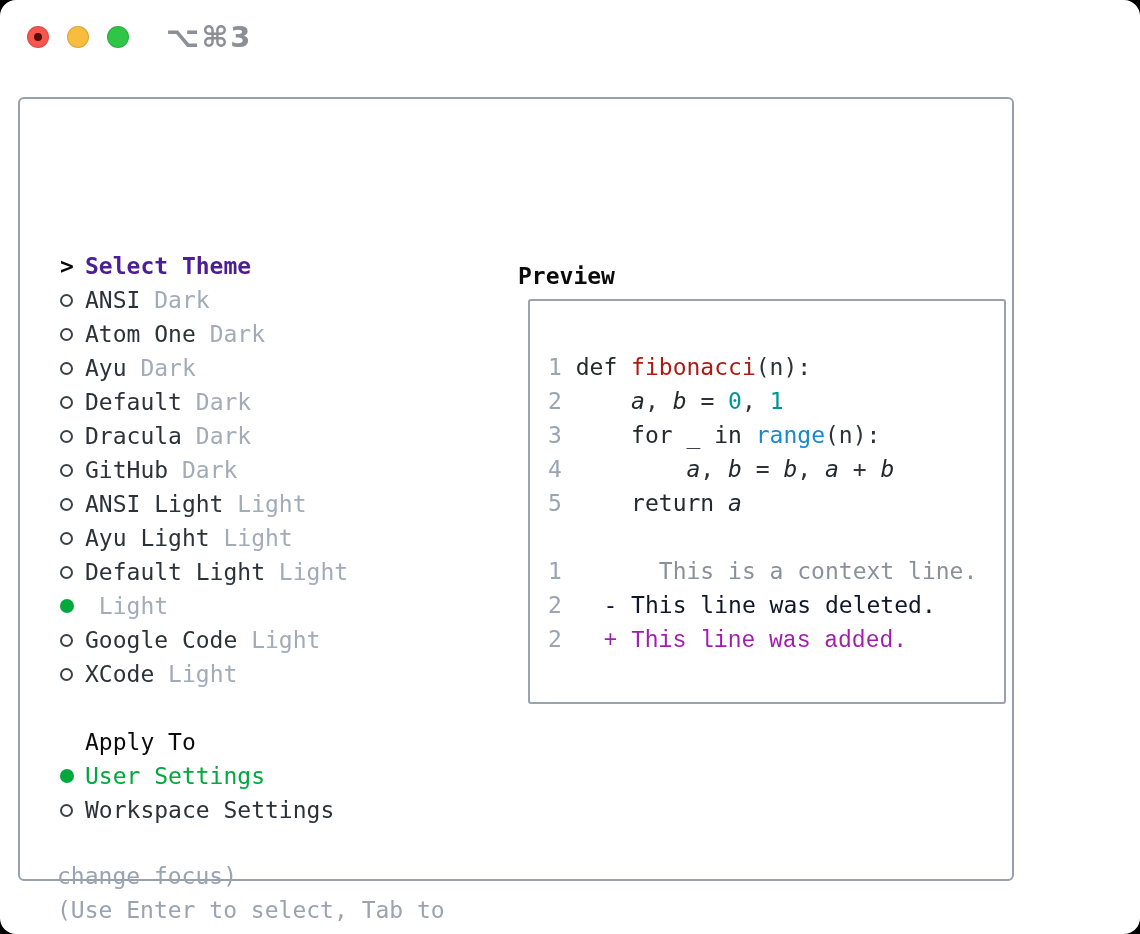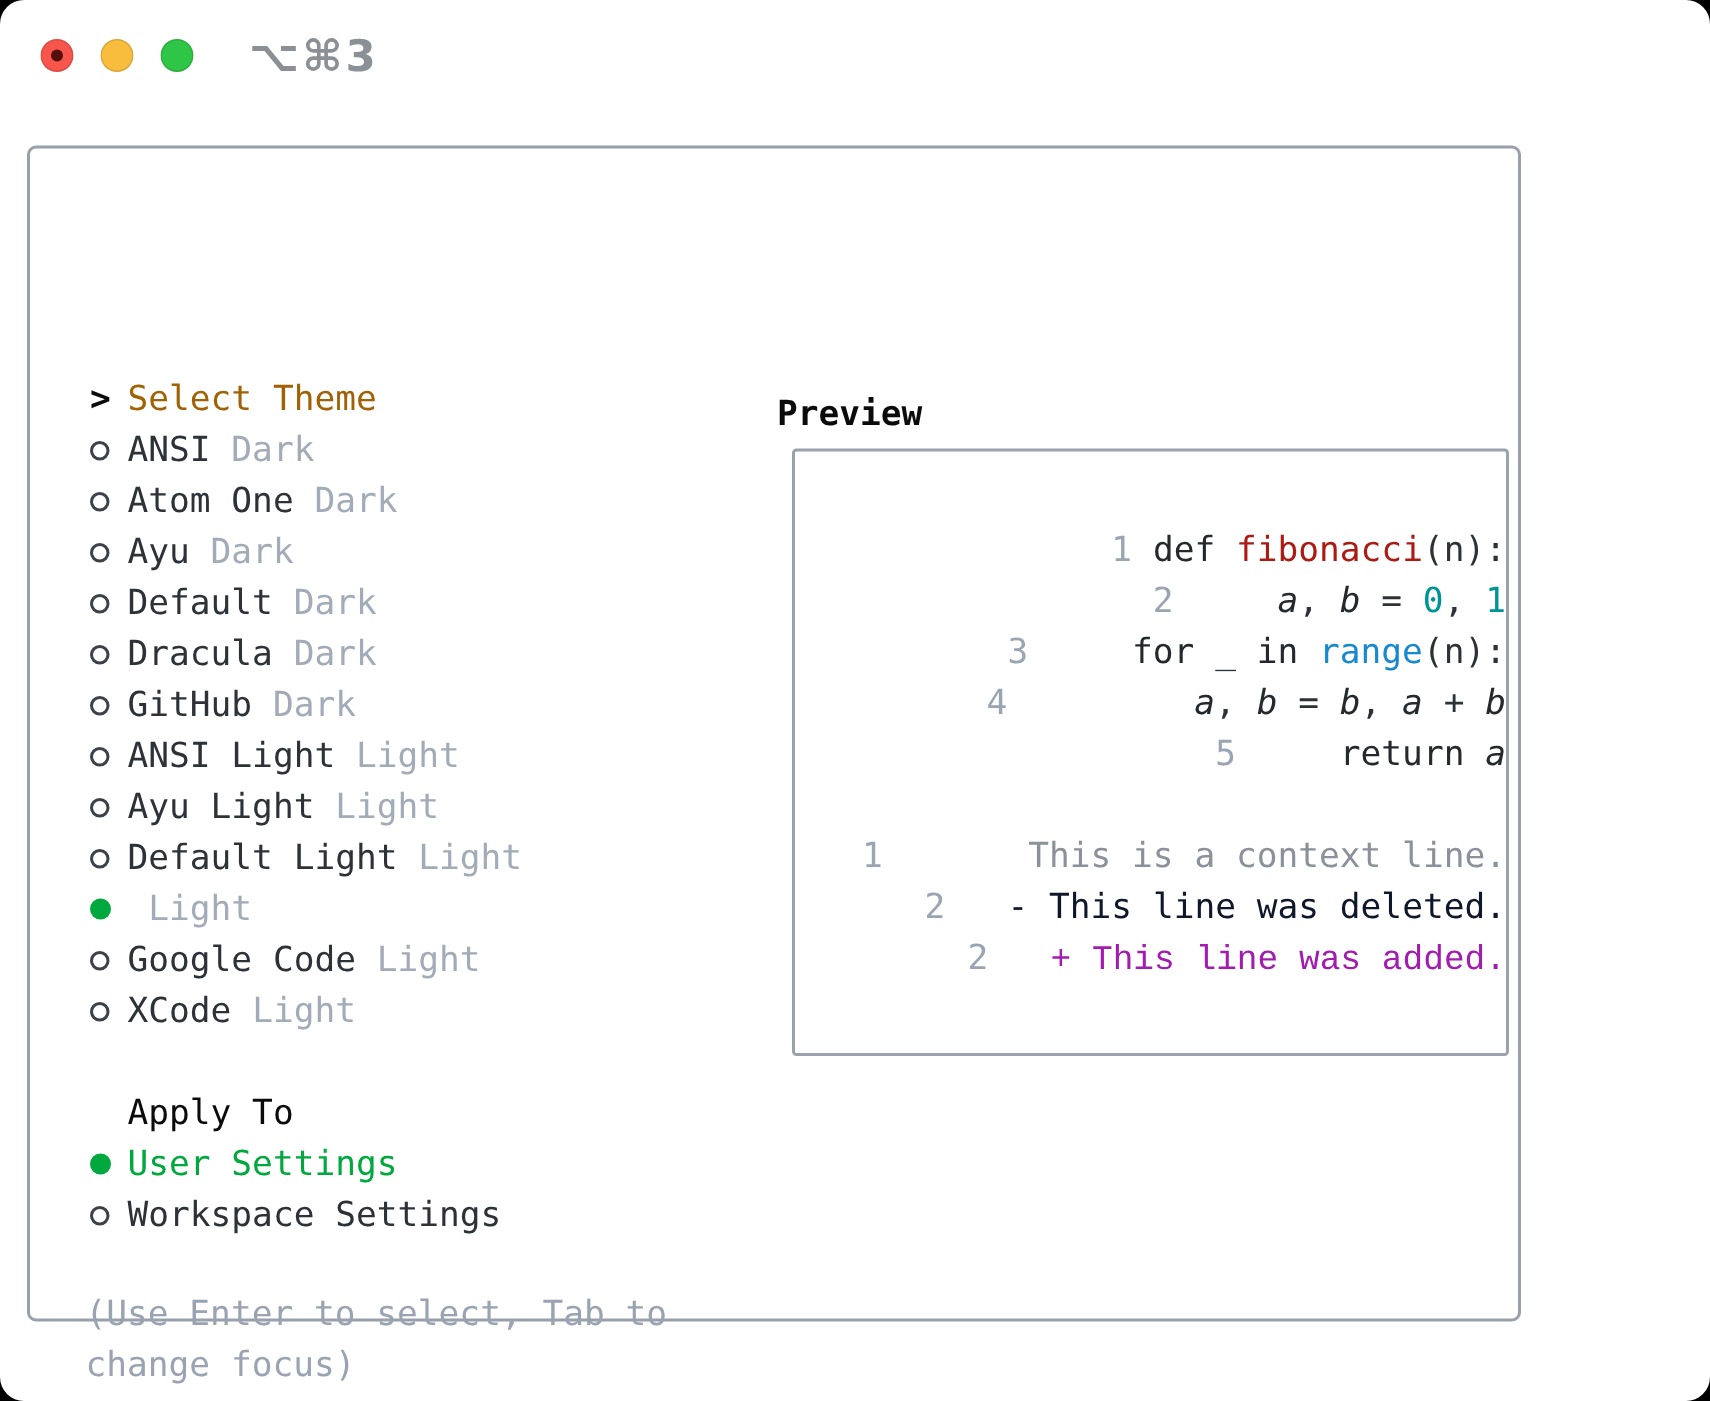--- a/index.html
+++ b/index.html
@@ -30,39 +30,39 @@
   
   .panel{
     position:absolute;left:18px;top:97px;width:996px;height:784px;
     border:2px solid #97a0ab;border-radius:6px;box-sizing:border-box;background:#fff;
   }
   
   .leftcol{position:absolute;left:40px;top:150px;font-size:23px;color:#2c3238;}
   .row{display:flex;align-items:center;height:34px;white-space:pre;}
   .icon-slot{width:25px;display:flex;align-items:center;flex:0 0 25px;}
   .prompt{font-weight:bold;color:#0b0b0b;}
-  .hdr{font-weight:normal;color:#a16207;}
+  .hdr{font-weight:bold;color:#4c1d95;}
   .radio{width:13px;height:13px;border:2px solid #3c424a;border-radius:50%;box-sizing:border-box;}
   .radio.on{width:14px;height:14px;border:none;background:#00a83e;}
   .t-name{color:#2c3238;}
   .t-name.sel{color:#00a83e;}
   .t-variant{color:#a2abb8;margin-left:1ch;}
   .apply-block{margin-top:34px;}
   .apply-title{color:#0b0b0b;}
   .help{margin-top:32px;color:#99a3b1;line-height:34px;margin-left:-3px;}
   .help div{white-space:pre;}
   
   .preview-title{
     position:absolute;left:498px;top:160px;height:34px;display:flex;align-items:center;
     font-size:23px;font-weight:bold;color:#0b0b0b;
   }
   .preview-box{
     position:absolute;left:508px;top:200px;width:478px;height:405px;
     border:2px solid #9aa2ac;border-radius:3px;box-sizing:border-box;
-    padding:49px 0 0 18px;overflow:hidden;background:#fff;text-align:right;
+    padding:49px 0 0 18px;overflow:hidden;background:#fff;
   }
   .cl{height:34px;line-height:34px;font-size:23px;white-space:pre;}
   .seg-num{color:#9aa5b3;}
   .seg-plain{color:#2c3238;}
   .seg-kw{color:#24292e;}
   .seg-fn{color:#ab1a13;}
   .seg-lit{color:#009595;}
   .seg-builtin{color:#1789cf;}
   .seg-var{color:#24292e;font-style:italic;}
   .seg-ctx{color:#8b919a;}
@@ -111,22 +111,22 @@
           <span class="icon-slot"></span>
           <span class="apply-title">Apply To</span>
         </div>
         <div id="apply-list">
             <div class="row"><span class="icon-slot"><span class="radio on"></span></span><span class="t-name sel">User Settings</span></div>
             <div class="row"><span class="icon-slot"><span class="radio"></span></span><span class="t-name">Workspace Settings</span></div>
           </div>
       </div>
 
       <div class="help">
+        <div>change focus)</div>
         <div>(Use Enter to select, Tab to</div>
-        <div>change focus)</div>
       </div>
     </div>
 
     <div class="preview-title">Preview</div>
 
     <div class="preview-box" id="preview-box">
         <div class="cl"><span class="seg-num">1</span><span class="seg-plain"> </span><span class="seg-kw">def </span><span class="seg-fn">fibonacci</span><span class="seg-plain">(n):</span></div>
         <div class="cl"><span class="seg-num">2</span><span class="seg-plain">     </span><span class="seg-var">a</span><span class="seg-plain">, </span><span class="seg-var">b</span><span class="seg-plain"> = </span><span class="seg-lit">0</span><span class="seg-plain">, </span><span class="seg-lit">1</span></div>
         <div class="cl"><span class="seg-num">3</span><span class="seg-plain">     </span><span class="seg-kw">for </span><span class="seg-plain">_ </span><span class="seg-kw">in </span><span class="seg-builtin">range</span><span class="seg-plain">(n):</span></div>
         <div class="cl"><span class="seg-num">4</span><span class="seg-plain">         </span><span class="seg-var">a</span><span class="seg-plain">, </span><span class="seg-var">b</span><span class="seg-plain"> = </span><span class="seg-var">b</span><span class="seg-plain">, </span><span class="seg-var">a</span><span class="seg-plain"> + </span><span class="seg-var">b</span></div>

